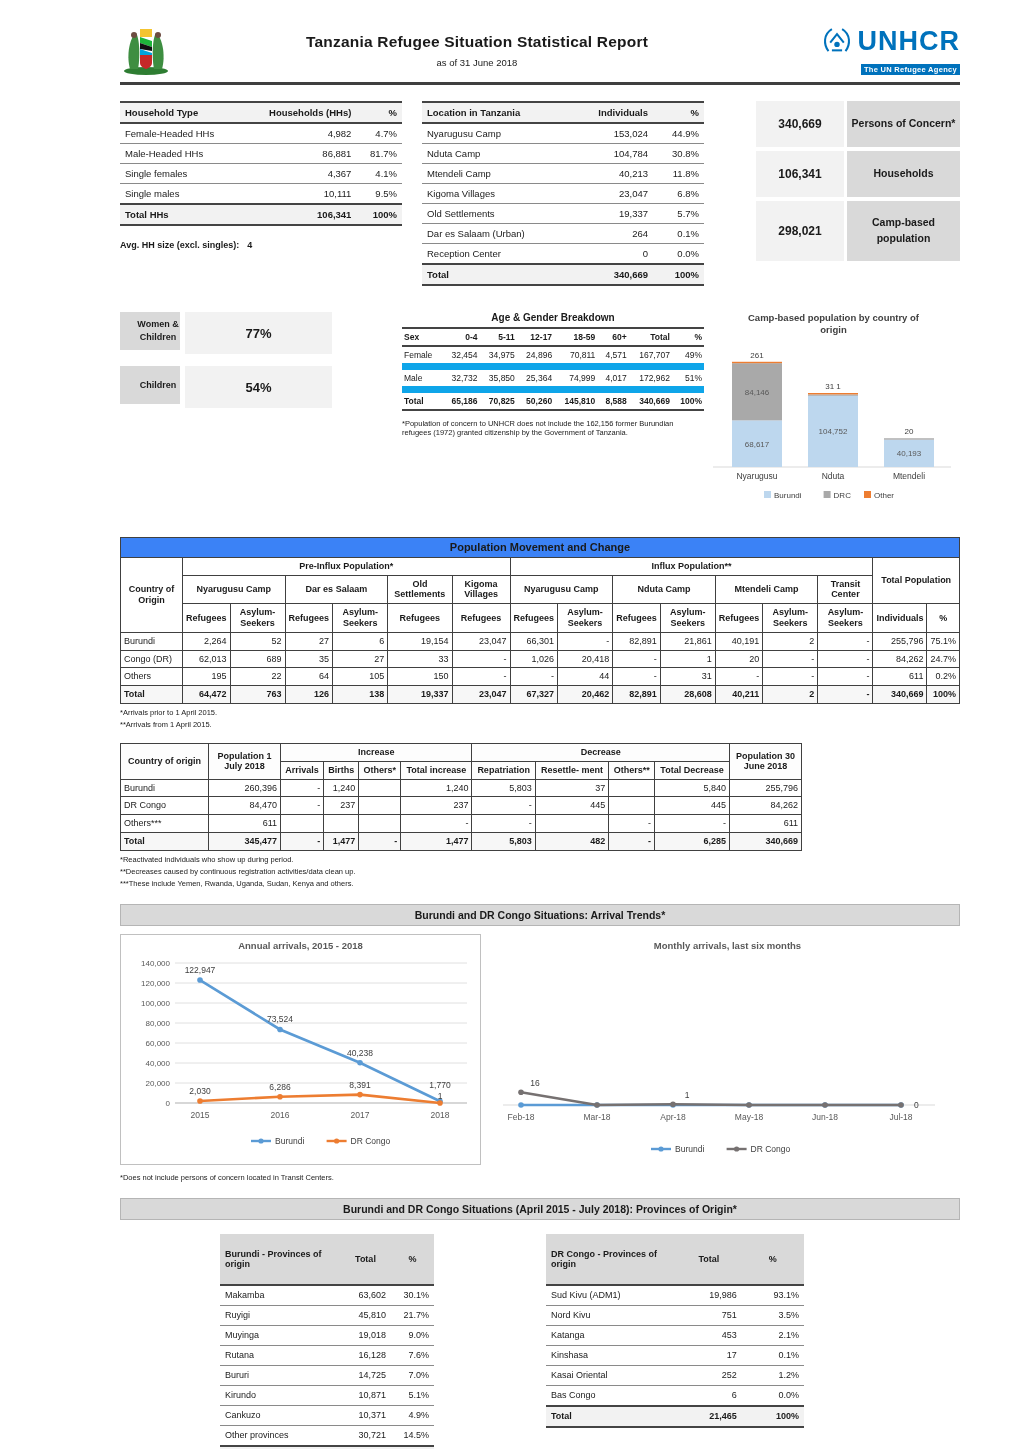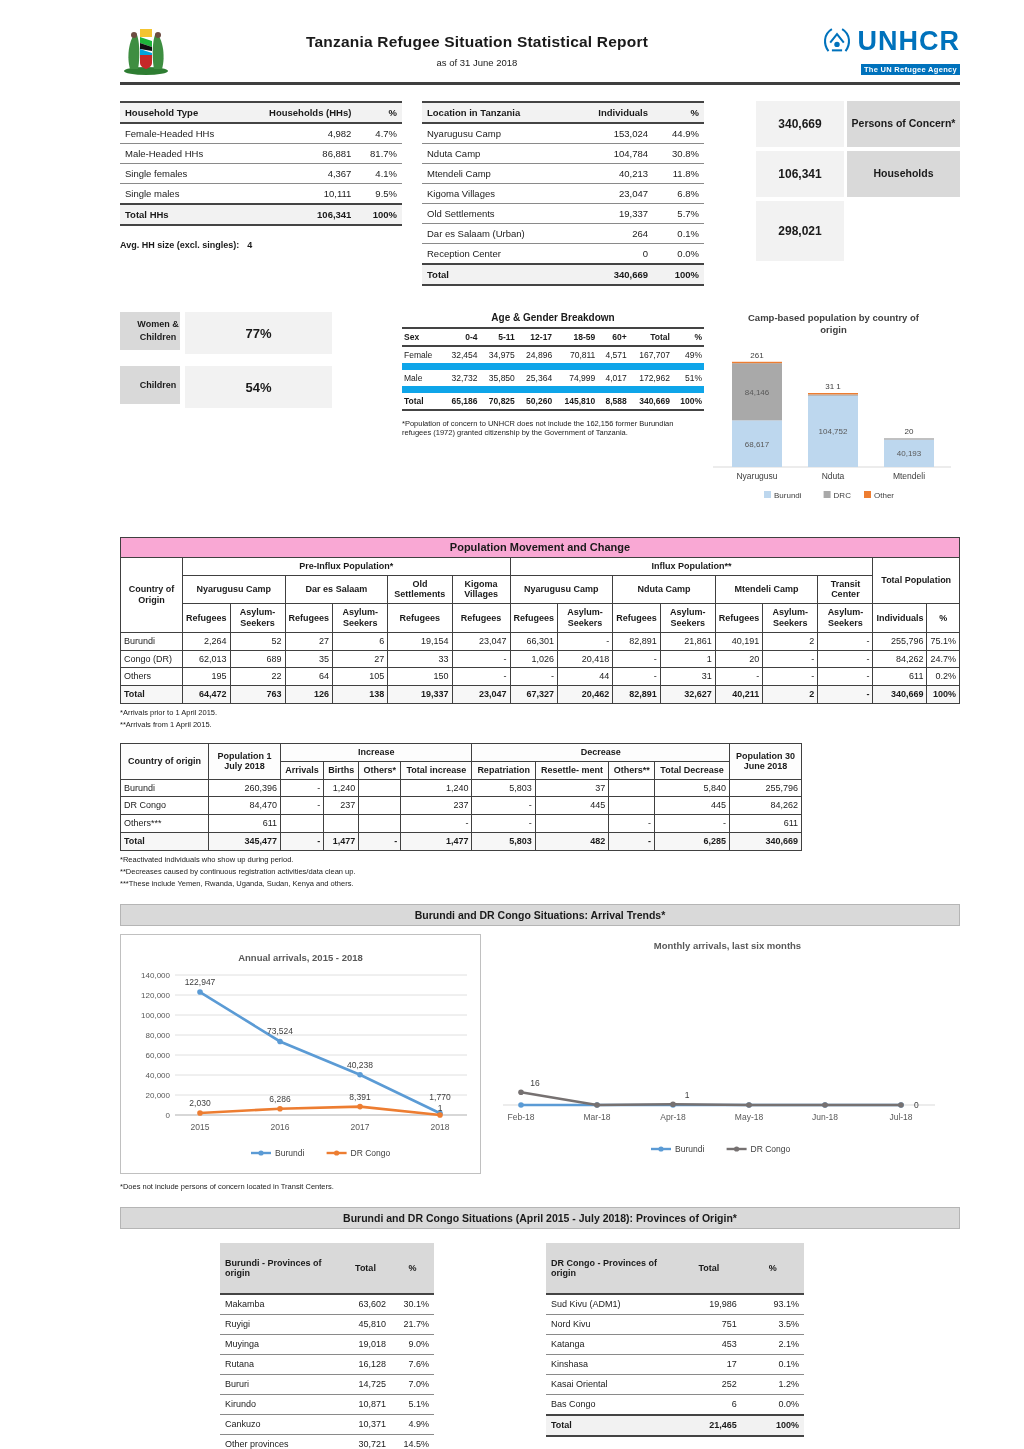--- a/index.html
+++ b/index.html
@@ -63,34 +63,34 @@
   .camp-title { text-align:center; font-weight:bold; font-size:9.5px; color:#404040; width:190px; margin:0 auto 2px; line-height:1.3; }
   .footnote { font-size:7.5px; color:#222; margin-top:8px; }
 
   
   .grid { width:100%; font-size:9px; }
   .grid th, .grid td { border:1px solid #404040; padding:3px 3px; vertical-align:middle; line-height:1.2; }
   .grid th { font-weight:bold; text-align:center; }
   .grid td { text-align:right; }
   .grid td.name { text-align:left; }
   .grid .total-row td { font-weight:bold; background:#f7f7f7; }
-  .tbl-title { background:#f9a8d4; font-size:11px; padding:4px; }
+  .tbl-title { background:#3b82f6; font-size:11px; padding:4px; }
   .movement-wrap { margin-top:18px; }
   .fn-block { margin-top:4px; }
   .fn-block div { font-size:7.5px; margin-top:3px; }
 
   .change-wrap { margin-top:14px; width:682px; }
   .change-table { font-size:9px; }
   .change-table th { background:#fdfdfd; }
 
   
   .section-bar { background:#d9d9d9; border:1px solid #b5b5b5; text-align:center; font-weight:bold;
                  font-size:10.5px; padding:4px 0; margin-top:16px; }
   .charts-wrap { display:flex; margin-top:8px; }
-  .chart-box { width:361px; border:1px solid #c0c0c0; background:#fff; padding:17px 2px 4px; }
+  .chart-box { width:361px; border:1px solid #c0c0c0; background:#fff; padding:5px 2px 4px; }
   .chart-title { text-align:center; font-weight:bold; font-size:9.5px; color:#595959; margin-bottom:2px; }
   .chart-right { flex:1; margin-left:14px; padding-top:6px; }
   svg text { font-family:"Liberation Sans", sans-serif; }
 
   
   .prov-wrap { display:flex; margin-top:14px; }
   .prov-left { margin-left:100px; width:214px; }
   .prov-right { margin-left:112px; width:258px; }
   .prov-table { width:100%; font-size:9px; }
   .prov-table th { background:#d9d9d9; padding:15px 5px; border-bottom:2px solid #444; }
@@ -235,20 +235,21 @@
       <div class="statbox-row h44">
         <div class="statbox-val">340,669</div>
         <div class="statbox-lab">Persons of Concern*</div>
       </div>
       <div class="statbox-row h44">
         <div class="statbox-val">106,341</div>
         <div class="statbox-lab">Households</div>
       </div>
       <div class="statbox-row h56">
         <div class="statbox-val">298,021</div>
+        <div class="statbox-lab">Camp-based population</div>
       </div>
     </div>
   </div>
 
   <div class="row2">
     <div class="demo">
       <div class="demo-row">
         <div class="demo-lab">Women &amp; Children</div>
         <div class="demo-val">77%</div>
       </div>
@@ -440,21 +441,21 @@
           <td class="name">Total</td>
           <td>64,472</td>
             <td>763</td>
           <td>126</td>
             <td>138</td>
           <td>19,337</td>
             <td>23,047</td>
           <td>67,327</td>
             <td>20,462</td>
           <td>82,891</td>
-            <td>32,627</td>
+            <td>28,608</td>
           <td>40,211</td>
             <td>2</td>
           <td>-</td>
             <td>340,669</td>
           <td>100%</td>
         </tr>
       </tbody>
     </table>
     <div class="fn-block">
       <div>*Arrivals prior to 1 April 2015.</div>

